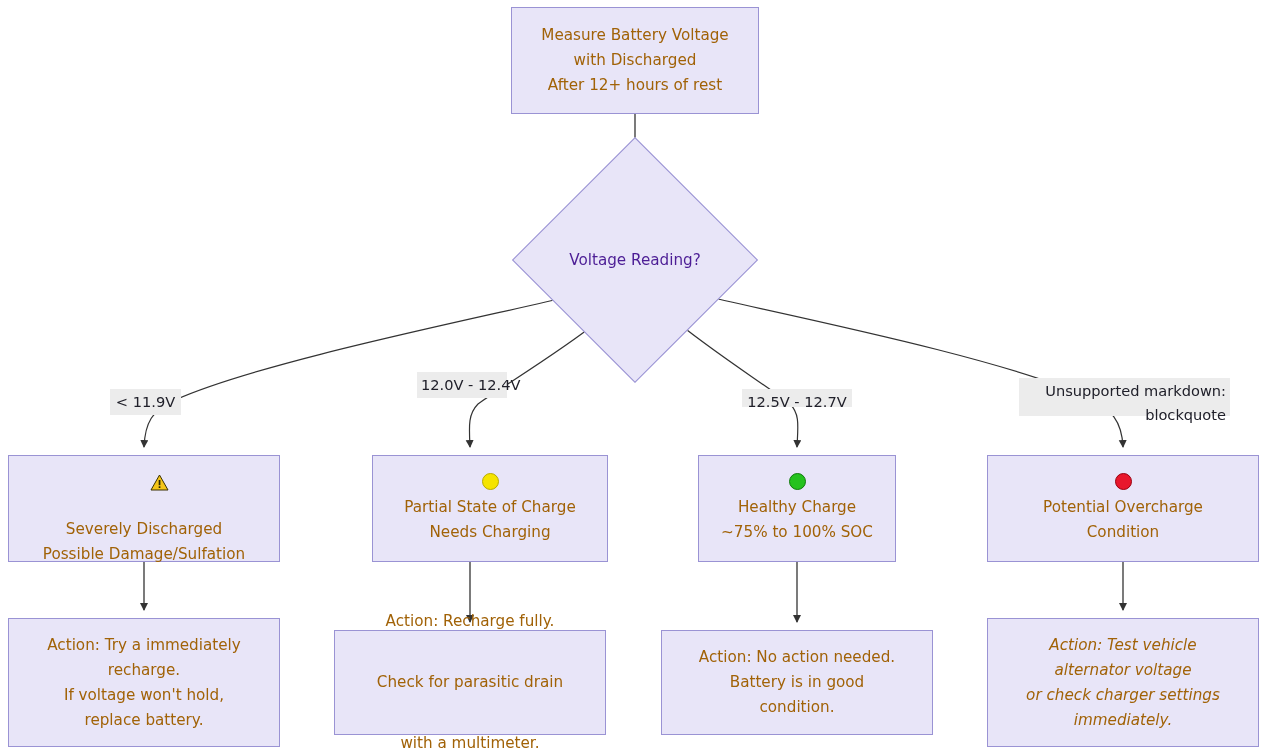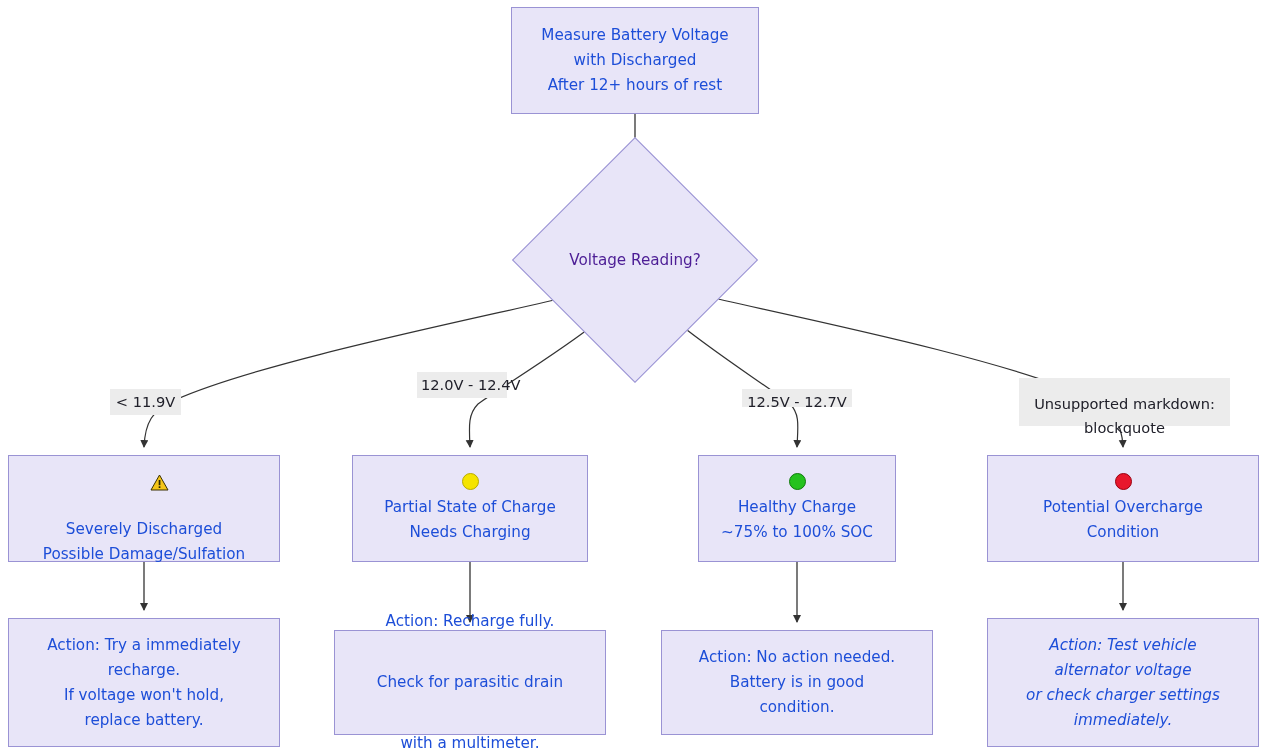--- a/index.html
+++ b/index.html
@@ -25,21 +25,21 @@
   }
   .node {
     position: absolute;
     box-sizing: border-box;
     background: #e8e5f8;
     border: 1.1px solid #9a93d4;
     display: flex;
     flex-direction: column;
     align-items: center;
     justify-content: center;
-    color: #1d4ed8;
+    color: #a16207;
     font-size: 15.2px;
     line-height: 25px;
     text-align: center;
     white-space: pre;
   }
   .node .line {
     display: block;
     width: 100%;
     text-align: center;
   }
@@ -134,36 +134,36 @@
     <div class="diamond-shape"></div>
     <span class="dlabel">Voltage Reading?</span>
   </div>
 
   <div class="edge-label" style="left:110px; top:389px; width:71px; height:26px;">&lt; 11.9V</div>
 
   <div class="edge-label" style="left:417px; top:372px; width:90px; height:26px;">12.0V - 12.4V</div>
 
   <div class="edge-label" style="left:742px; top:389px; width:110px; height:18px;">12.5V - 12.7V</div>
 
-  <div class="edge-label" style="left:1019px; top:378px; width:211px; height:48px; line-height:24px; padding-top:14px;">Unsupported markdown:
+  <div class="edge-label" style="left:1019px; top:378px; width:211px; height:38px; line-height:24px; padding-top:1px;text-align:right;">Unsupported markdown:
 blockquote</div>
 
   <div class="node" style="left:8px; top:455px; width:272px; height:107px;">
     <span class="emoji">
       <svg class="warn-icon" width="19" height="17" viewBox="0 0 19 17">
         <path d="M9.5 1 L18 16 L1 16 Z" fill="#f5c518" stroke="#3a3000" stroke-width="1" stroke-linejoin="round"></path>
         <rect x="8.7" y="6" width="1.7" height="5.2" fill="#2a2300"></rect>
         <rect x="8.7" y="12.3" width="1.7" height="1.7" fill="#2a2300"></rect>
       </svg>
     </span>
     <span class="line">Severely Discharged</span>
     <span class="line">Possible Damage/Sulfation</span>
   </div>
 
-  <div class="node" style="left:352px; top:455px; width:236px; height:107px;">
+  <div class="node" style="left:372px; top:455px; width:236px; height:107px;">
     <span class="emoji"><i class="dot dot-yellow"></i></span>
     <span class="line">Partial State of Charge</span>
     <span class="line">Needs Charging</span>
   </div>
 
   <div class="node" style="left:698px; top:455px; width:198px; height:107px;">
     <span class="emoji"><i class="dot dot-green"></i></span>
     <span class="line">Healthy Charge</span>
     <span class="line">~75% to 100% SOC</span>
   </div>

